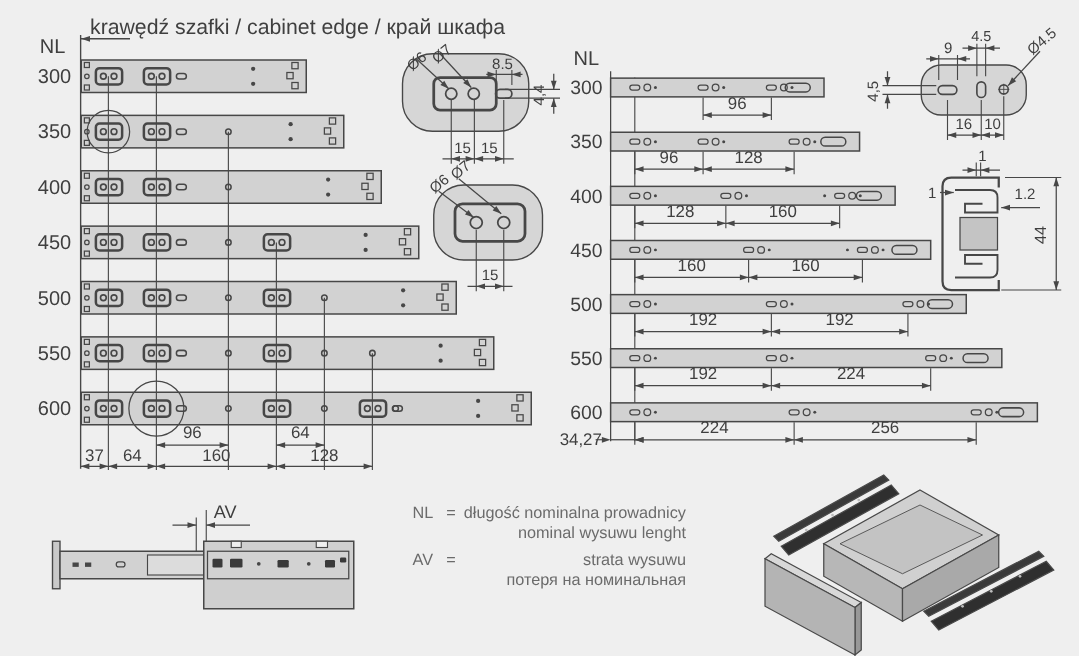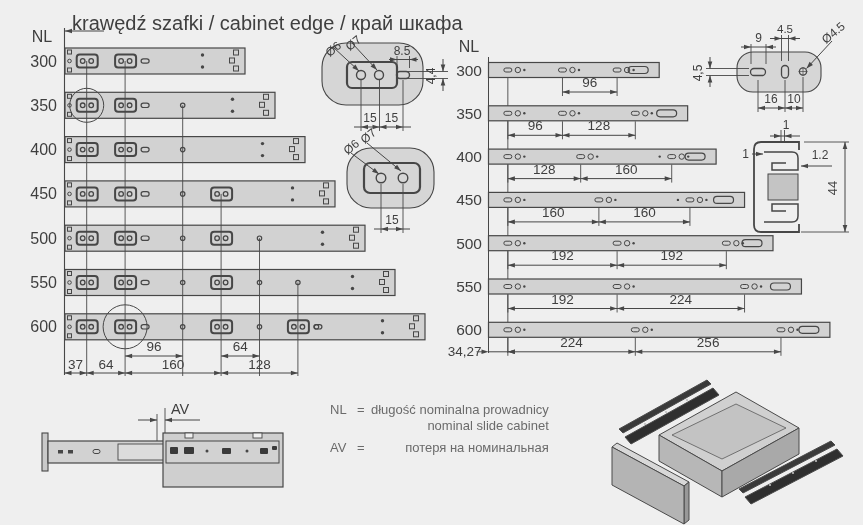--- a/index.html
+++ b/index.html
@@ -1,20 +1,20 @@
 <!DOCTYPE html>
 <html><head>
 <meta charset="utf-8">
 <style>
   html,body{margin:0;padding:0;background:#efefef;}
   #stage{position:relative;width:863px;height:525px;background:#efefef;overflow:hidden;
          font-family:"Liberation Sans",sans-serif;}
   #draw{position:absolute;left:0;top:0;}
   .overlay{position:absolute;color:#3f3f3f;}
-  #title{left:72px;top:12px;font-size:20px;color:#3f3f3f;}
+  #title{left:72px;top:12px;font-size:17px;color:#3f3f3f;}
   #legend{left:330px;top:402px;font-size:13px;color:#6b6b6b;line-height:15.5px;}
   .lg-block{display:grid;grid-template-columns:27px 14px auto;margin-bottom:7px;}
   .lg-term{grid-column:1;}
   .lg-eq{grid-column:2;}
   .lg-line{grid-column:3;text-align:right;}
   svg text{font-family:"Liberation Sans",sans-serif;}
 </style>
 </head>
 <body>
 
@@ -562,21 +562,22 @@
       </g>
     </svg>
 
   <div id="title" class="overlay">krawędź szafki / cabinet edge / край шкафа</div>
 
   <div id="legend" class="overlay">
     <div class="lg-block">
       <span class="lg-term">NL</span>
       <span class="lg-eq">=</span>
       <span class="lg-line">długość nominalna prowadnicy</span>
-      <span class="lg-line">nominal slide cabinet</span>
+      <span class="lg-line">nominal wysuwu lenght</span>
     </div>
     <div class="lg-block">
       <span class="lg-term">AV</span>
       <span class="lg-eq">=</span>
+      <span class="lg-line">strata wysuwu</span>
       <span class="lg-line">потеря на номинальная</span>
     </div>
   </div>
 </div>
 
 </body></html>

